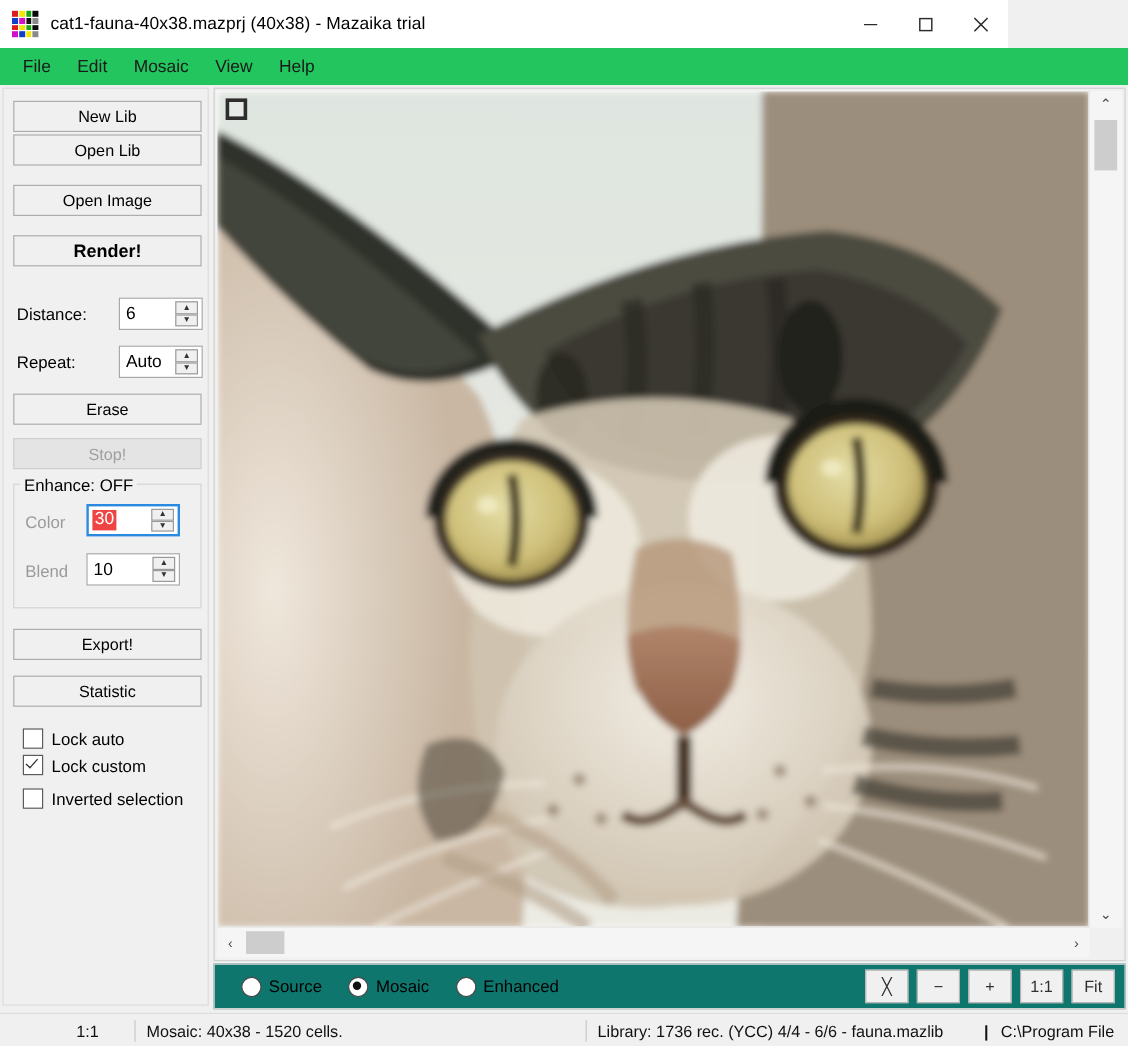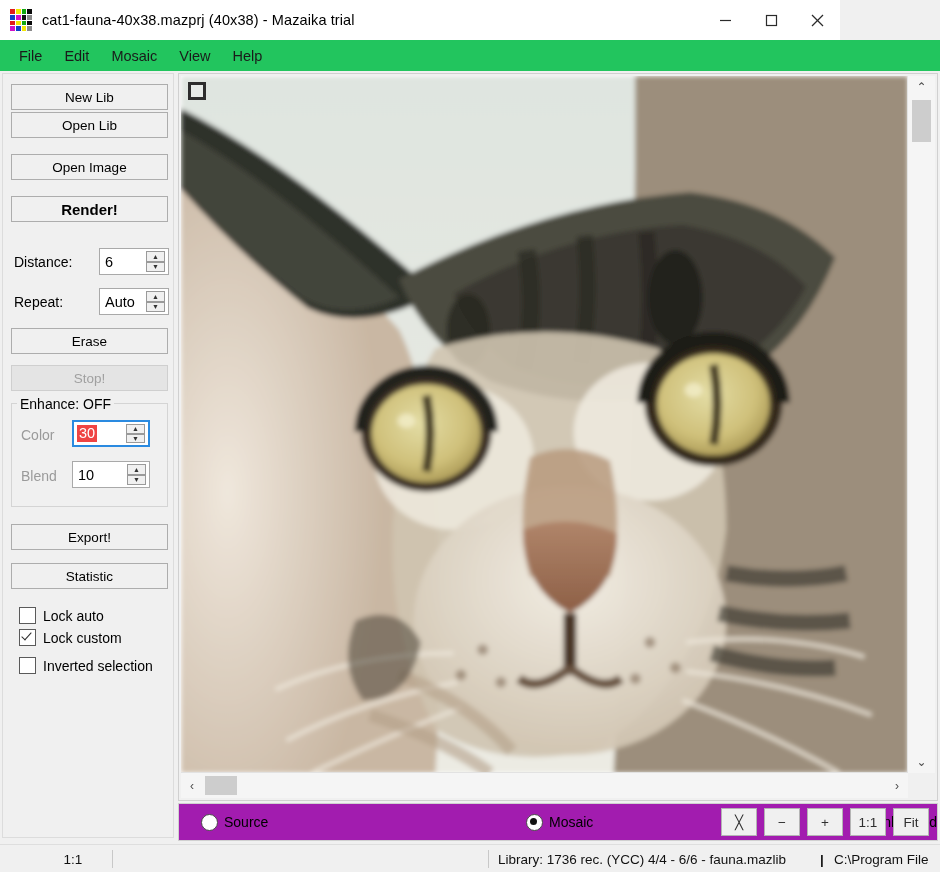--- a/index.html
+++ b/index.html
@@ -161,22 +161,22 @@
   #hsb .arrow.left { left: 0; }
   #hsb .arrow.right { right: 0; }
   #hthumb {
     position: absolute; left: 24px; top: 3px; width: 32px; height: 19px;
     background: #cdcdcd;
   }
 
   
   #bottombar {
     position: absolute; left: 178px; top: 732px; width: 760px; height: 38px;
-    border: 1px solid #d0d0d0; background: #a21caf; box-sizing: border-box;
-    display: flex; align-items: center; justify-content: space-between;
+    border: 1px solid #d0d0d0; background: #0f766e; box-sizing: border-box;
+    display: flex; align-items: center;
   }
   .radio-row { display: flex; align-items: center; margin-left: 22px; }
   .radio {
     width: 15px; height: 15px; border: 1.3px solid #4a4a4a; border-radius: 50%;
     background: #fff; margin-right: 6px; position: relative; flex: none;
   }
   .radio.on::after {
     content: ""; position: absolute; left: 3px; top: 3px;
     width: 7px; height: 7px; border-radius: 50%; background: #111;
   }
@@ -470,17 +470,18 @@
       <div class="zbtn">+</div>
       <div class="zbtn">1:1</div>
       <div class="zbtn">Fit</div>
     </div>
   </div>
 </div>
 
 <div id="statusbar">
   <div class="sb-cell" style="left:38px; width:70px; justify-content:center;">1:1</div>
   <div class="sb-sep" style="left:112px;"></div>
+  <div class="sb-cell" style="left:122px; width:350px;">Mosaic: 40x38 - 1520 cells.</div>
   <div class="sb-sep" style="left:488px;"></div>
   <div class="sb-cell" style="left:498px; width:320px;">Library: 1736 rec. (YCC) 4/4 - 6/6 - fauna.mazlib</div>
   <div class="sb-cell" style="left:820px; width:10px; font-weight:bold;">|</div>
   <div class="sb-cell" style="left:834px; width:106px;">C:\Program File</div>
 </div>
 
 </body></html>

